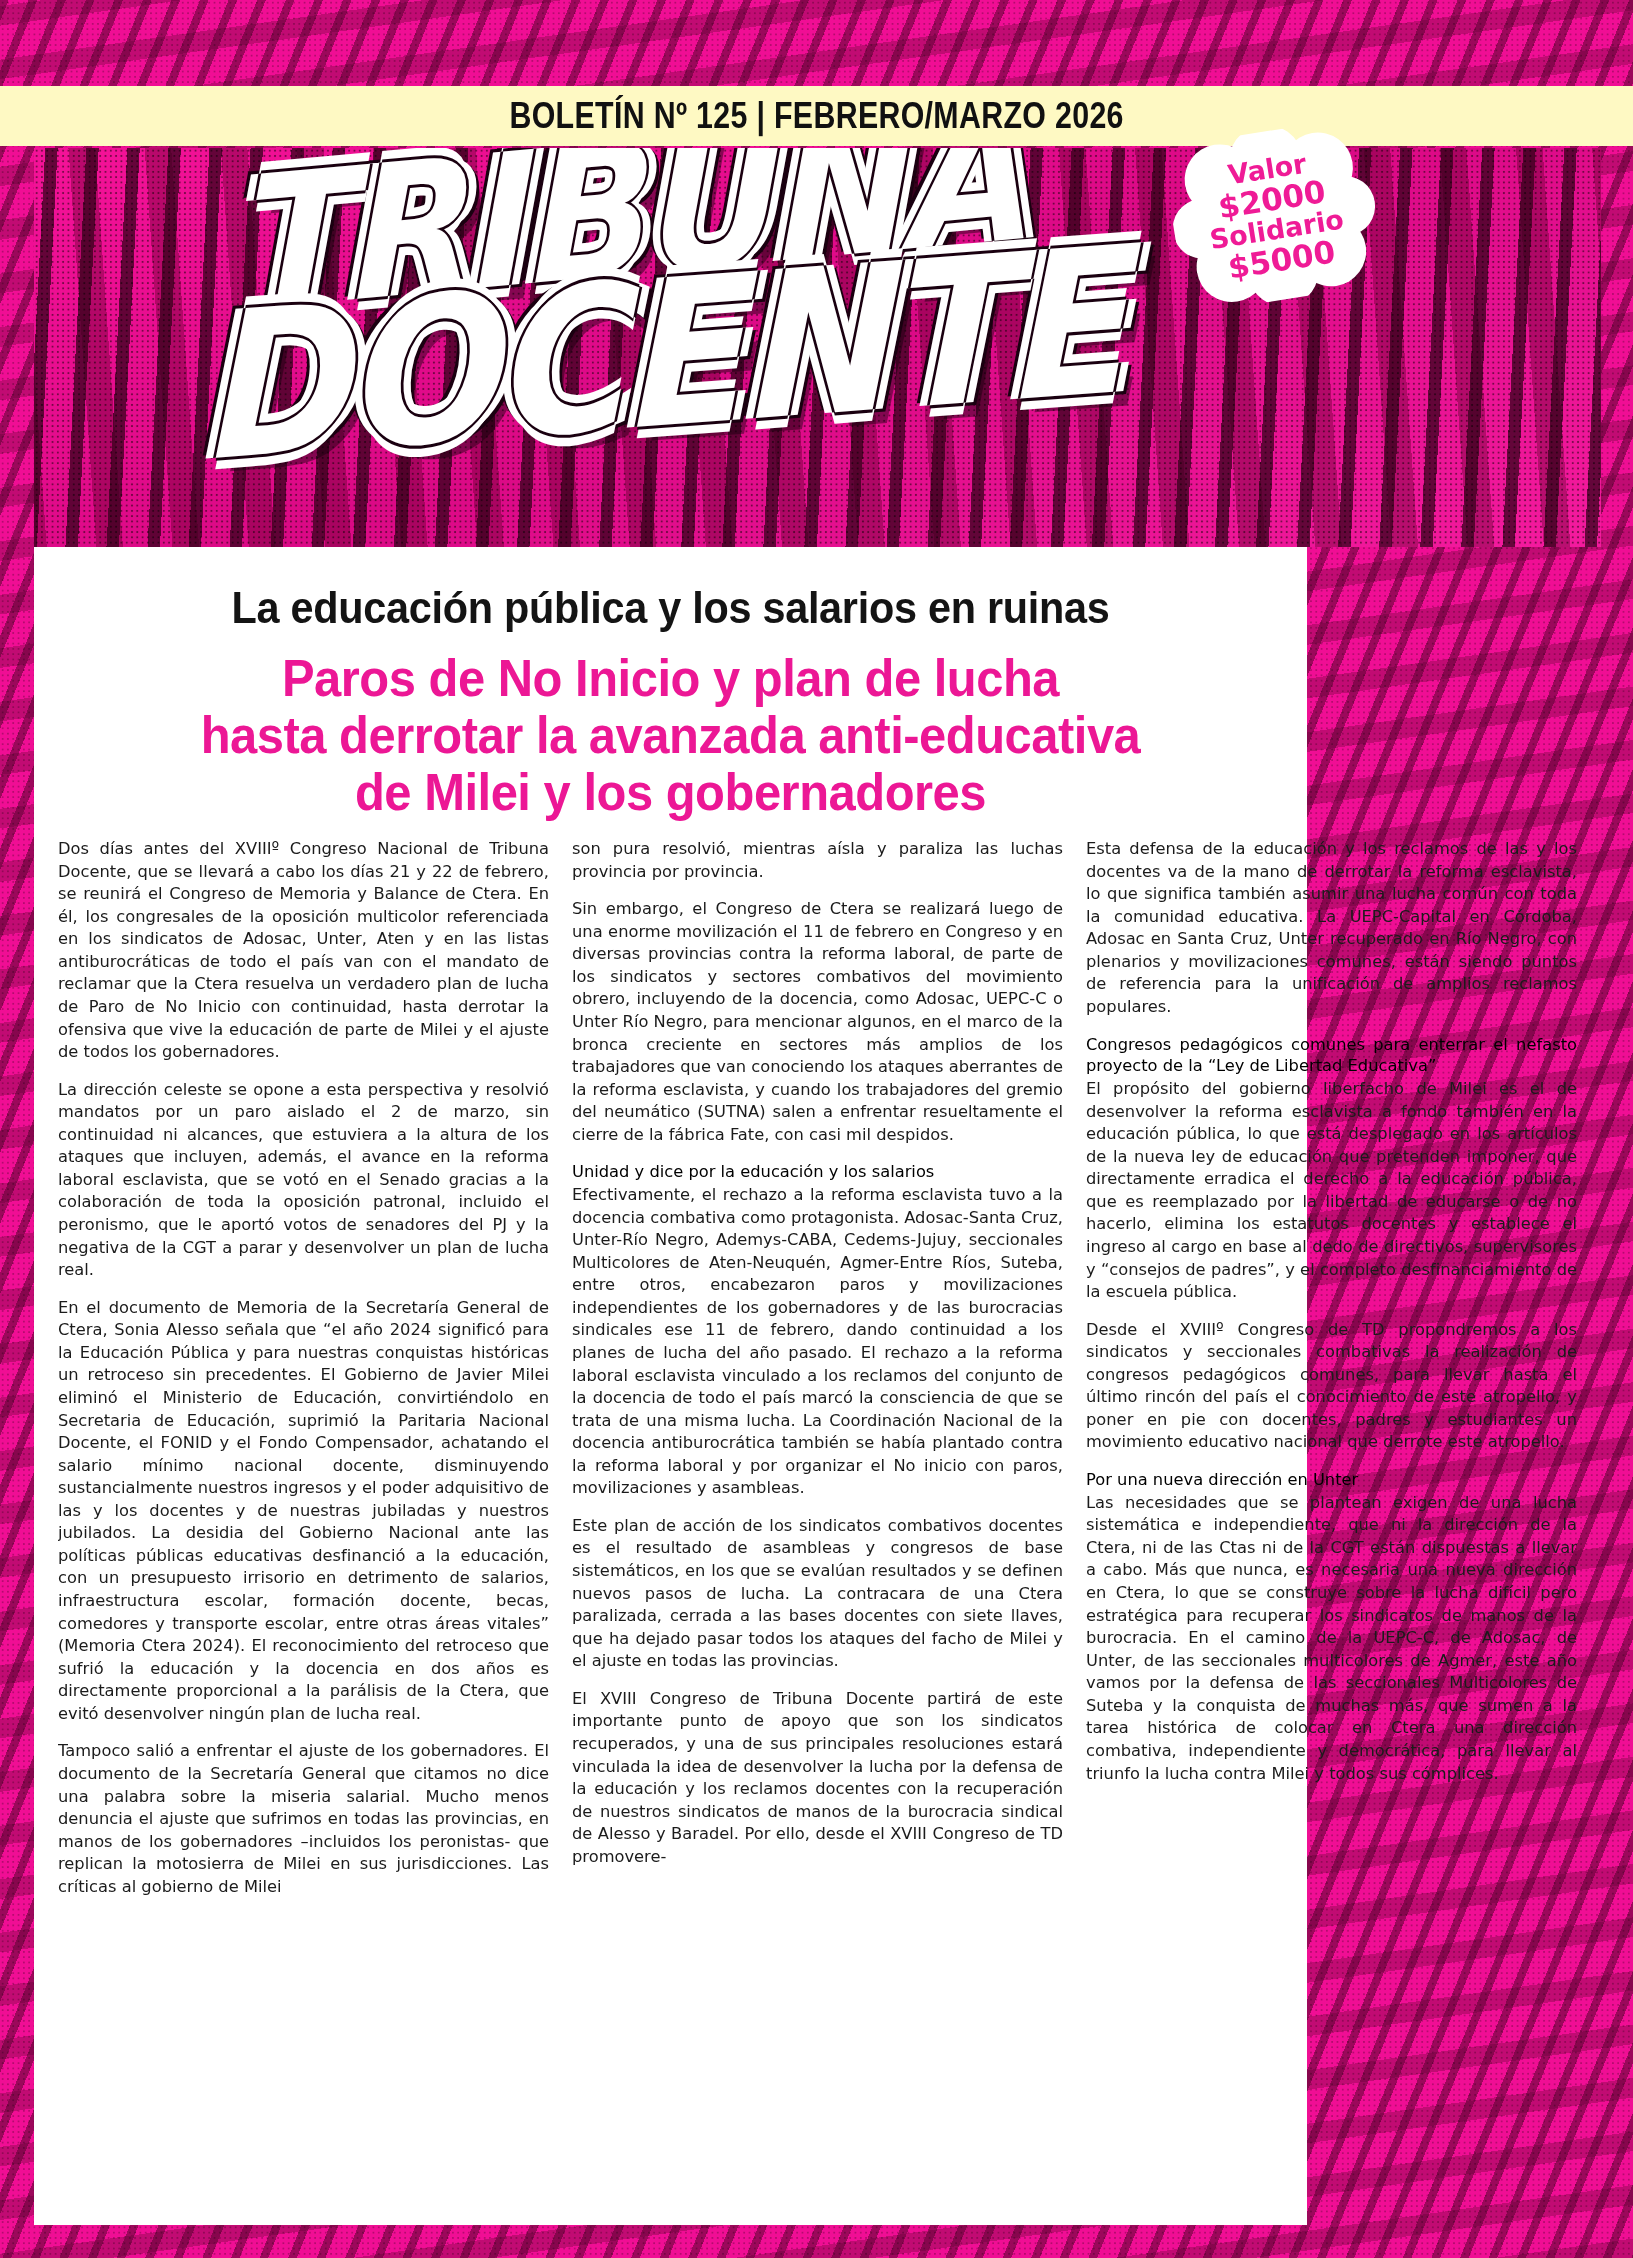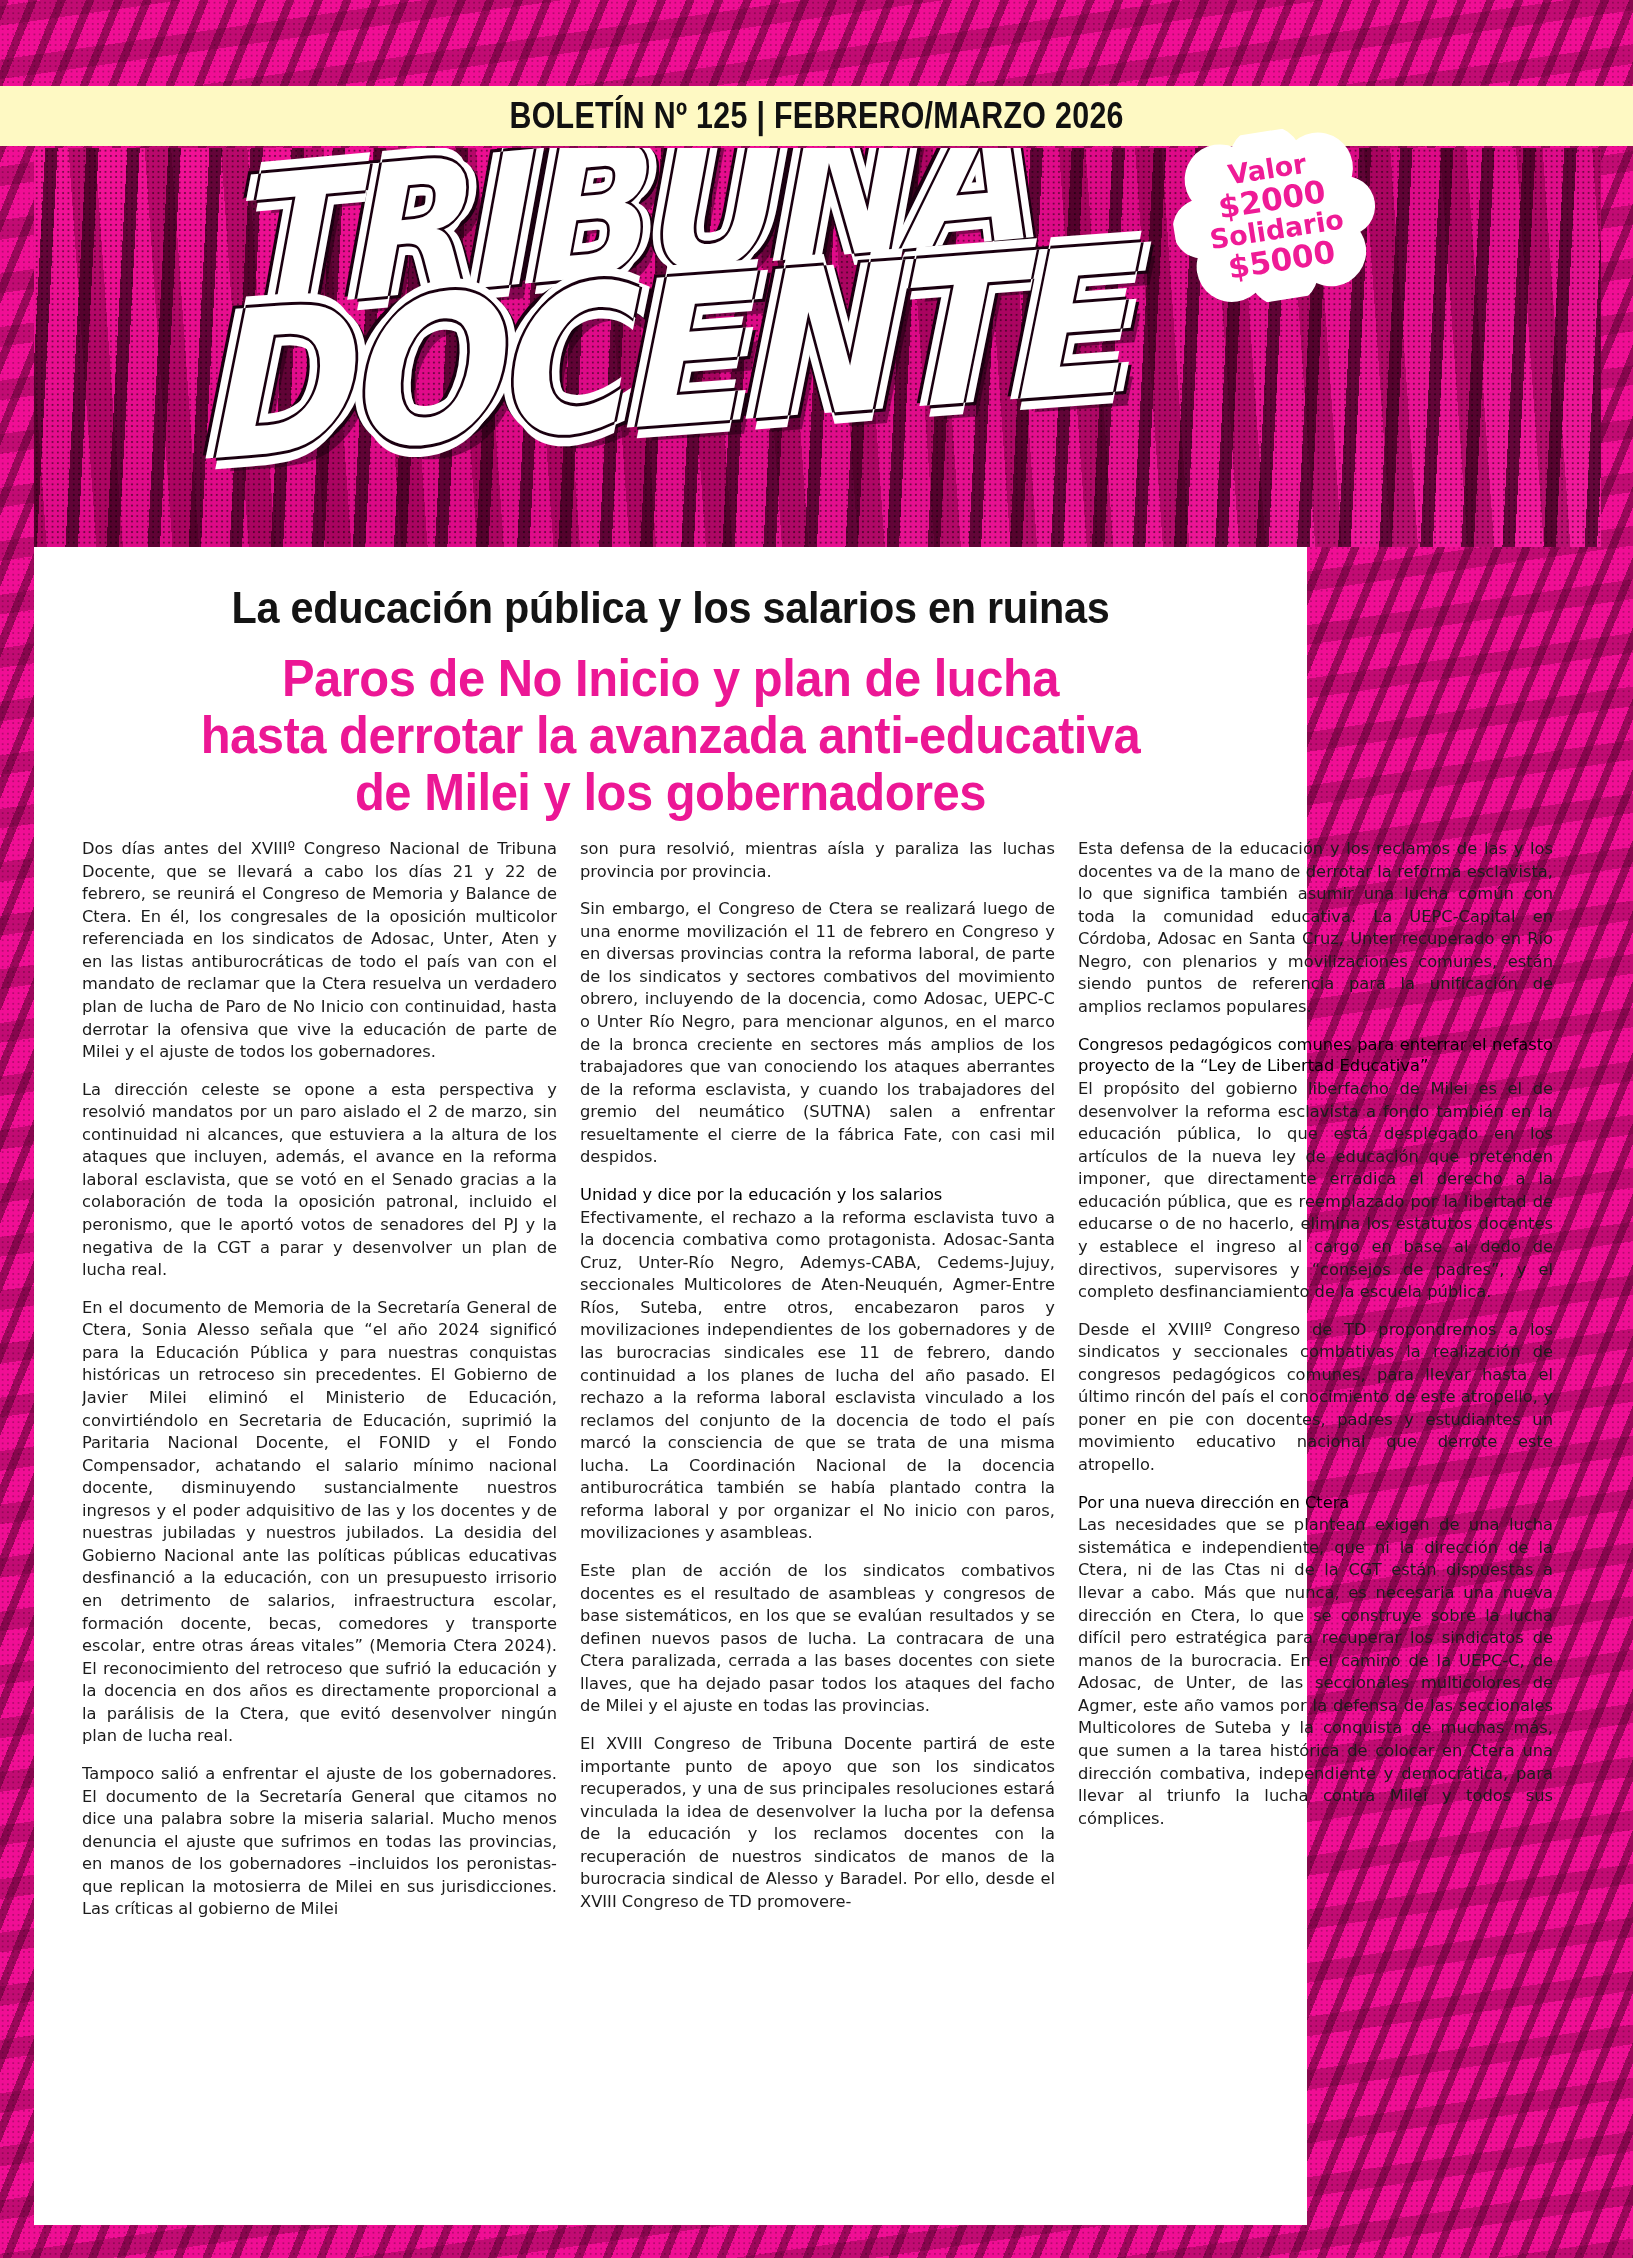--- a/index.html
+++ b/index.html
@@ -152,21 +152,21 @@
     color:#ec1795;
     transform:scaleX(.94);
     letter-spacing:-0.5px;
   }
 
   
   .columns{
     position:absolute;left:0;top:291px;width:1567px;height:1376px;
     display:flex;
     gap:23px;
-    padding:0 48px;
+    padding:0 24px;
     box-sizing:border-box;
   }
   .col{
     flex:1 1 0;
     font-family:"DejaVu Sans", sans-serif;
     font-size:16.3px;
     line-height:1.385;
     color:#1b1b1b;
     text-align:justify;
     hyphens:auto;
@@ -247,20 +247,20 @@
         <p>Efectivamente, el rechazo a la reforma esclavista tuvo a la docencia combativa como protagonista. Adosac-Santa Cruz, Unter-Río Negro, Ademys-CABA, Cedems-Jujuy, seccionales Multicolores de Aten-Neuquén, Agmer-Entre Ríos, Suteba, entre otros, encabezaron paros y movilizaciones independientes de los gobernadores y de las burocracias sindicales ese 11 de febrero, dando continuidad a los planes de lucha del año pasado. El rechazo a la reforma laboral esclavista vinculado a los reclamos del conjunto de la docencia de todo el país marcó la consciencia de que se trata de una misma lucha. La Coordinación Nacional de la docencia antiburocrática también se había plantado contra la reforma laboral y por organizar el No inicio con paros, movilizaciones y asambleas.</p>
         <p>Este plan de acción de los sindicatos combativos docentes es el resultado de asambleas y congresos de base sistemáticos, en los que se evalúan resultados y se definen nuevos pasos de lucha. La contracara de una Ctera paralizada, cerrada a las bases docentes con siete llaves, que ha dejado pasar todos los ataques del facho de Milei y el ajuste en todas las provincias.</p>
         <p>El XVIII Congreso de Tribuna Docente partirá de este importante punto de apoyo que son los sindicatos recuperados, y una de sus principales resoluciones estará vinculada la idea de desenvolver la lucha por la defensa de la educación y los reclamos docentes con la recuperación de nuestros sindicatos de manos de la burocracia sindical de Alesso y Baradel. Por ello, desde el XVIII Congreso de TD promovere-</p>
       </div>
 
       <div class="col">
         <p>Esta defensa de la educación y los reclamos de las y los docentes va de la mano de derrotar la reforma esclavista, lo que significa también asumir una lucha común con toda la comunidad educativa. La UEPC-Capital en Córdoba, Adosac en Santa Cruz, Unter recuperado en Río Negro, con plenarios y movilizaciones comunes, están siendo puntos de referencia para la unificación de amplios reclamos populares.</p>
         <p class="subhead">Congresos pedagógicos comunes para enterrar el nefasto proyecto de la “Ley de Libertad Educativa”</p>
         <p>El propósito del gobierno liberfacho de Milei es el de desenvolver la reforma esclavista a fondo también en la educación pública, lo que está desplegado en los artículos de la nueva ley de educación que pretenden imponer, que directamente erradica el derecho a la educación pública, que es reemplazado por la libertad de educarse o de no hacerlo, elimina los estatutos docentes y establece el ingreso al cargo en base al dedo de directivos, supervisores y “consejos de padres”, y el completo desfinanciamiento de la escuela pública.</p>
         <p>Desde el XVIIIº Congreso de TD propondremos a los sindicatos y seccionales combativas la realización de congresos pedagógicos comunes, para llevar hasta el último rincón del país el conocimiento de este atropello, y poner en pie con docentes, padres y estudiantes un movimiento educativo nacional que derrote este atropello.</p>
-        <p class="subhead">Por una nueva dirección en Ctera</p>
+        <p class="subhead">Por una nueva dirección en Unter</p>
         <p>Las necesidades que se plantean exigen de una lucha sistemática e independiente, que ni la dirección de la Ctera, ni de las Ctas ni de la CGT están dispuestas a llevar a cabo. Más que nunca, es necesaria una nueva dirección en Ctera, lo que se construye sobre la lucha difícil pero estratégica para recuperar los sindicatos de manos de la burocracia. En el camino de la UEPC-C, de Adosac, de Unter, de las seccionales multicolores de Agmer, este año vamos por la defensa de las seccionales Multicolores de Suteba y la conquista de muchas más, que sumen a la tarea histórica de colocar en Ctera una dirección combativa, independiente y democrática, para llevar al triunfo la lucha contra Milei y todos sus cómplices.</p>
       </div>
 
     </div>
   </div>
 </div>
 
 
 </body></html>

